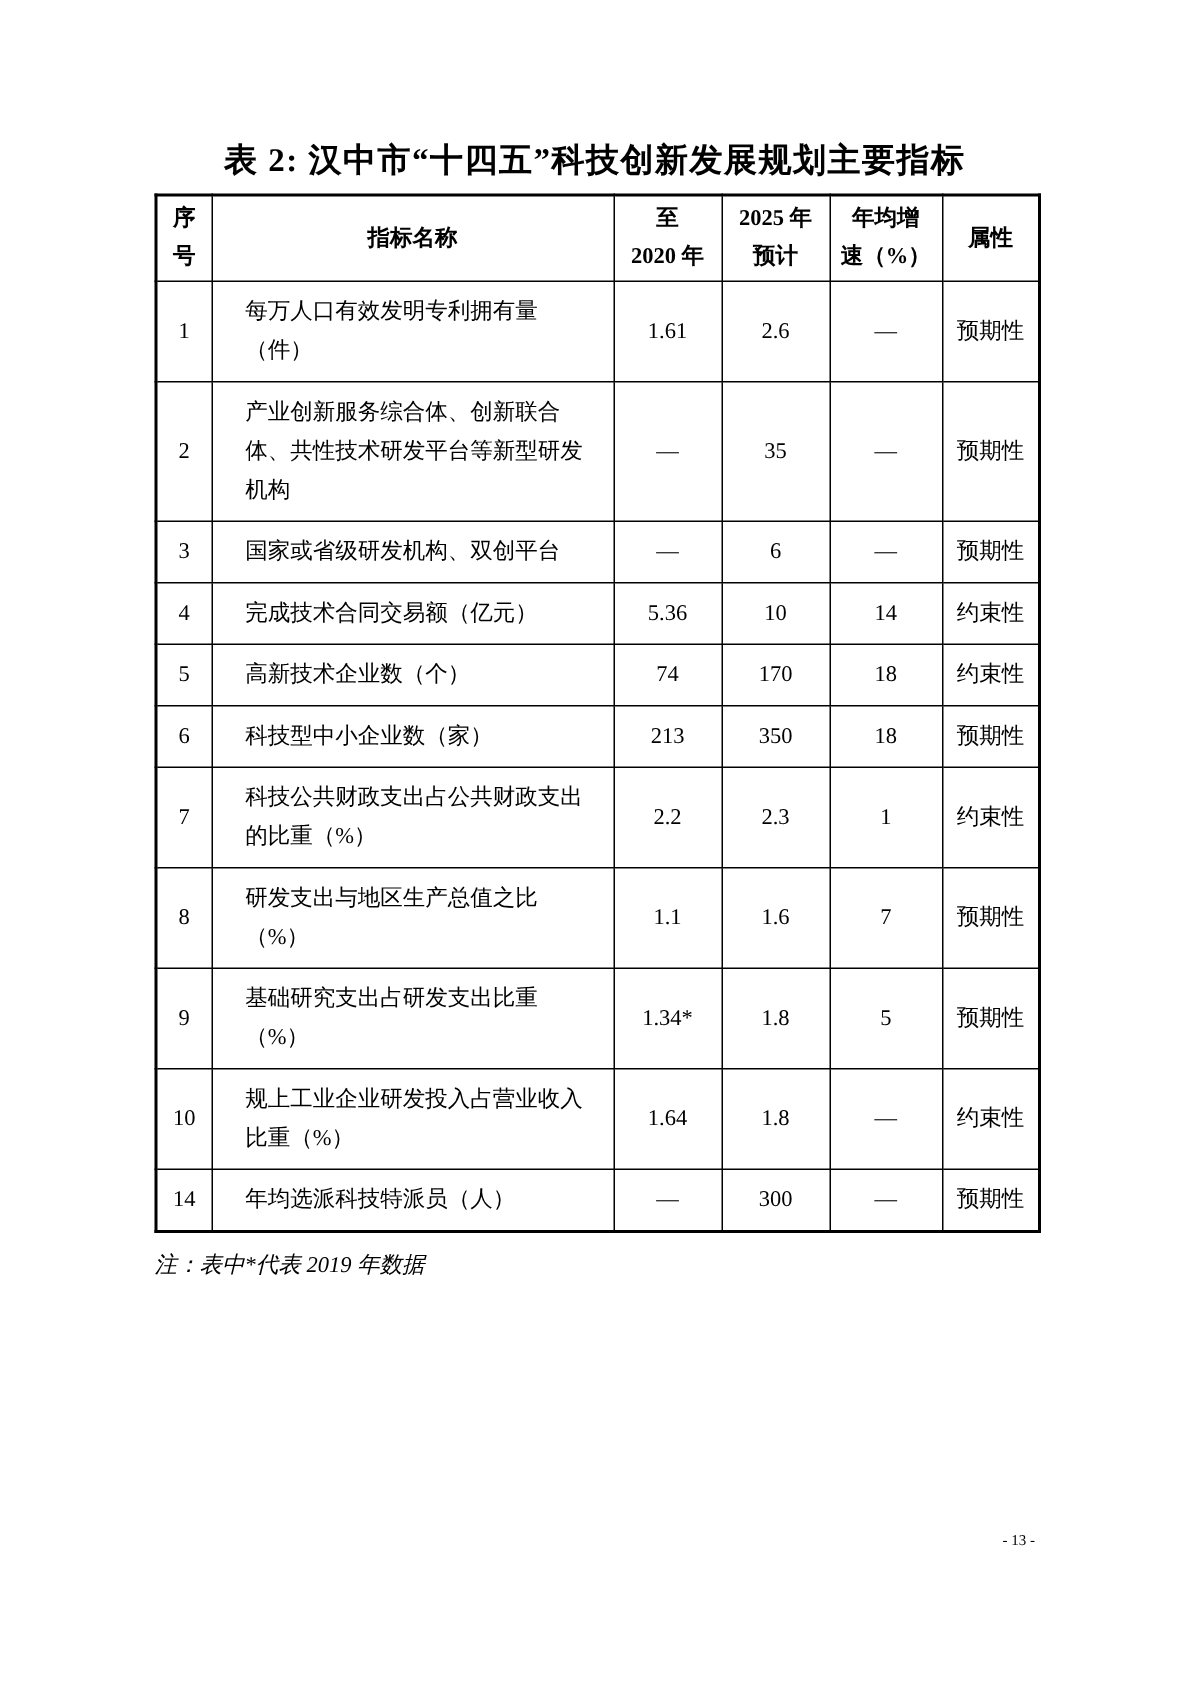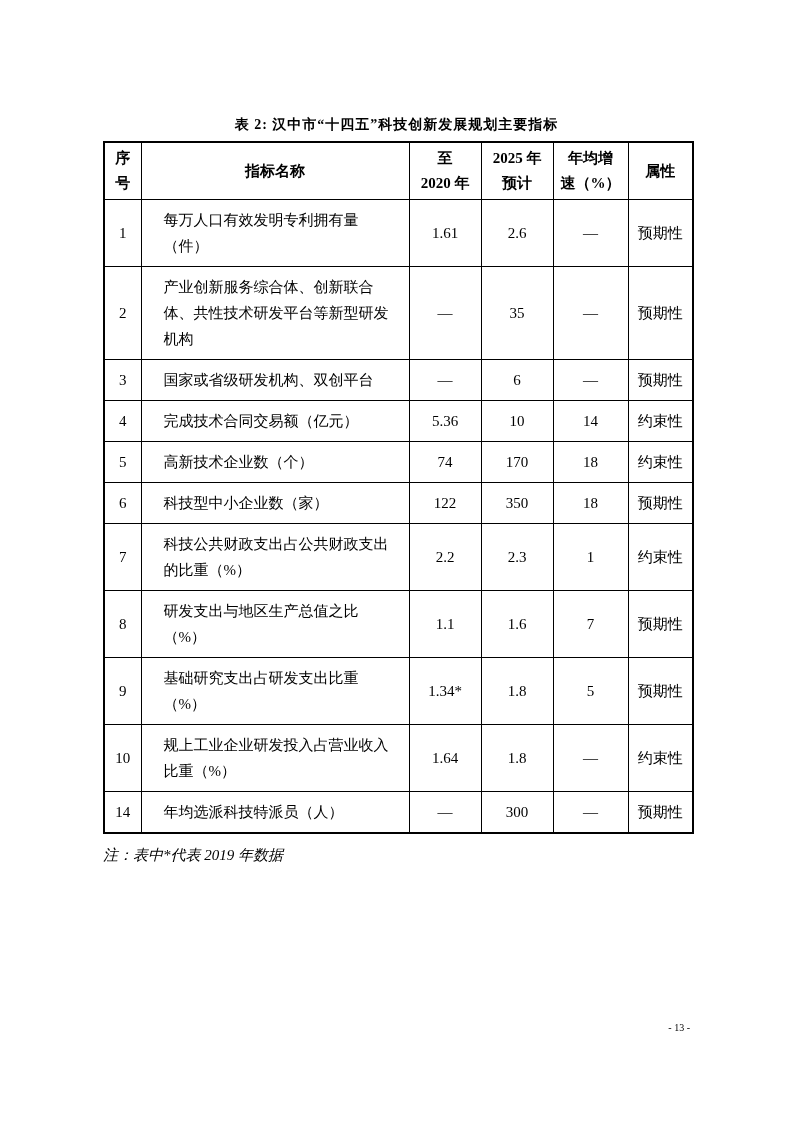--- a/index.html
+++ b/index.html
@@ -9,23 +9,23 @@
   }
   body {
     width: 793px;
     height: 1122px;
     position: relative;
     overflow: hidden;
     color: #000000;
     font-family: "Liberation Serif", "DejaVu Serif", serif;
   }
   .doc-title {
-    padding-top: 116px;
+    padding-top: 92px;
     text-align: center;
-    font-size: 14px;
+    font-size: 22px;
     font-weight: 700;
     letter-spacing: 1px;
   }
   table.indicator-table {
     border-collapse: collapse;
     table-layout: fixed;
     width: 589px;
     margin-left: 103px;
     margin-top: 7px;
     border: 2px solid #000000;
@@ -129,21 +129,21 @@
       <td>5</td>
       <td class="c-name">高新技术企业数（个）</td>
       <td>74</td>
       <td>170</td>
       <td>18</td>
       <td>约束性</td>
     </tr>
     <tr>
       <td>6</td>
       <td class="c-name">科技型中小企业数（家）</td>
-      <td>122</td>
+      <td>213</td>
       <td>350</td>
       <td>18</td>
       <td>预期性</td>
     </tr>
     <tr>
       <td>7</td>
       <td class="c-name">科技公共财政支出占公共财政支出的比重（%）</td>
       <td>2.2</td>
       <td>2.3</td>
       <td>1</td>

